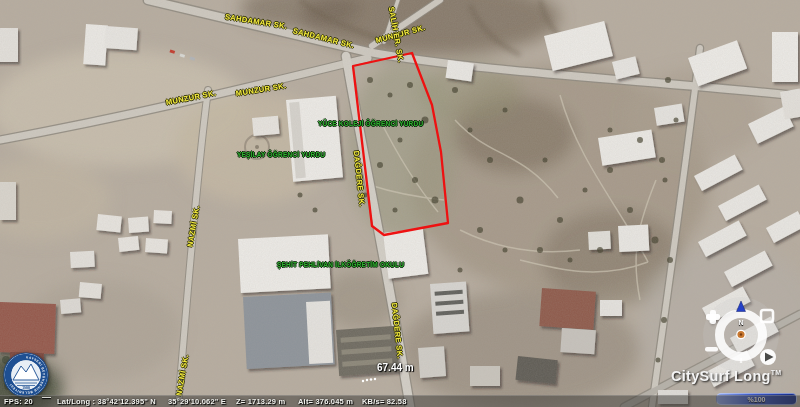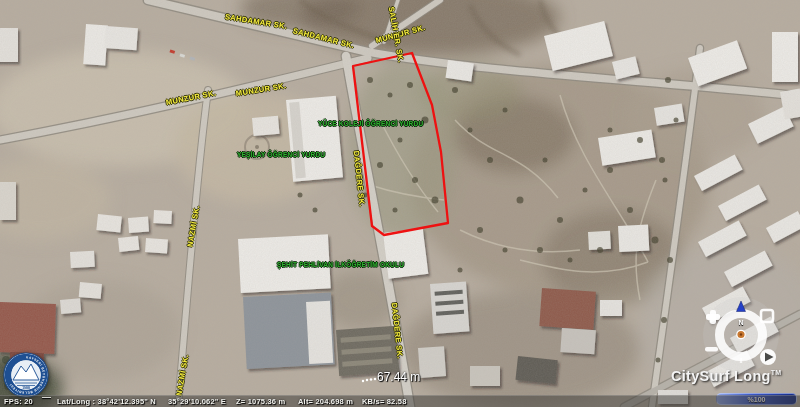--- a/index.html
+++ b/index.html
@@ -5,21 +5,21 @@
   html,body{margin:0;padding:0;background:#222;}
   .stage{position:relative;width:800px;height:407px;overflow:hidden;
          font-family:"Liberation Sans",sans-serif;background:#b6ac9f;}
   .stage svg.bg{position:absolute;left:0;top:0;}
   .lbl-street{position:absolute;font-size:7.5px;font-weight:bold;color:#f8ef3e;
     letter-spacing:.4px;white-space:nowrap;transform-origin:0 50%;line-height:1;
     text-shadow:1px 0 0 #33330a,-1px 0 0 #33330a,0 1px 0 #33330a,0 -1px 0 #33330a;}
   .lbl-poi{position:absolute;font-size:6.5px;font-weight:bold;color:#2fae2f;
     letter-spacing:.2px;white-space:nowrap;line-height:1;
     text-shadow:1px 0 0 #082408,-1px 0 0 #082408,0 1px 0 #082408,0 -1px 0 #082408;}
-  .lbl-measure{position:absolute;left:377px;top:371px;font-size:12px;font-weight:normal;
+  .lbl-measure{position:absolute;left:377px;top:363px;font-size:10px;font-weight:bold;
     color:#fff;line-height:1;text-shadow:1px 1px 1px #000,0 0 2px #000;}
   .brand{position:absolute;left:671px;top:368px;font-size:14.5px;font-weight:bold;
     color:#f4f4f4;letter-spacing:.3px;text-shadow:1px 1px 2px rgba(0,0,0,.85);}
   .brand sup{font-size:7px;vertical-align:super;}
   .progress{position:absolute;left:716px;top:393px;width:79px;height:10px;border-radius:5px;
     background:linear-gradient(90deg,#8fa6e8 0%,#3a57c4 45%,#142b86 100%);
     border:1px solid rgba(215,225,255,.55);display:flex;align-items:center;justify-content:center;}
   .progress span{font-size:7px;font-weight:bold;color:#fff;line-height:1;text-shadow:0 1px 1px #000;}
   .statusbar{position:absolute;left:0;bottom:0;width:800px;height:11px;
     background:rgba(62,60,56,.52);border-top:1px solid rgba(255,255,255,.18);}
@@ -302,18 +302,18 @@
 
   <div class="progress">
     <span>%100</span>
   </div>
 
   <div class="statusbar">
     <span style="left:4px">FPS: 20</span>
     <span class="status-sep"></span>
     <span style="left:57px">Lat/Long : 38°42'12.395" N</span>
     <span style="left:168px">35°29'10.062" E</span>
-    <span style="left:236px">Z= 1075.36 m</span>
-    <span style="left:298px">Alt= 204.698 m</span>
+    <span style="left:236px">Z= 1713.29 m</span>
+    <span style="left:298px">Alt= 376.045 m</span>
     <span style="left:362px">KB/s= 82.58</span>
   </div>
 
 </div>
 
 </body></html>

